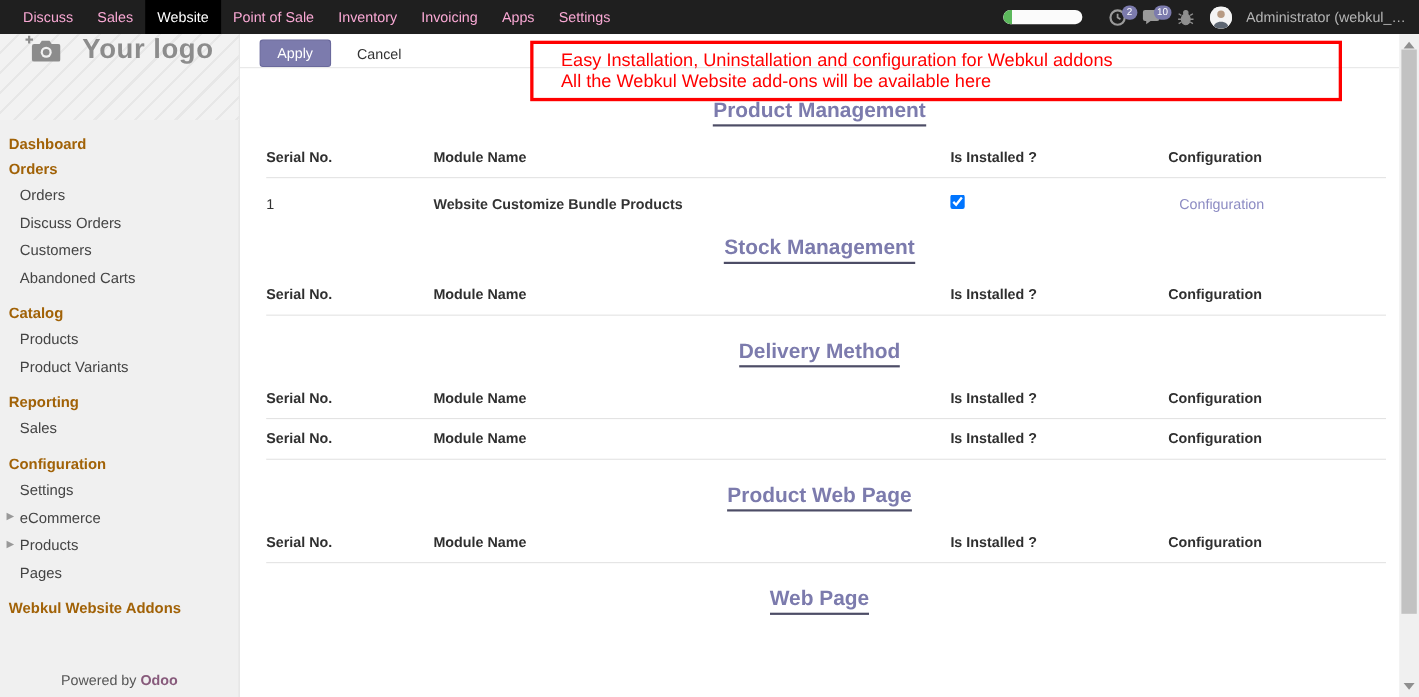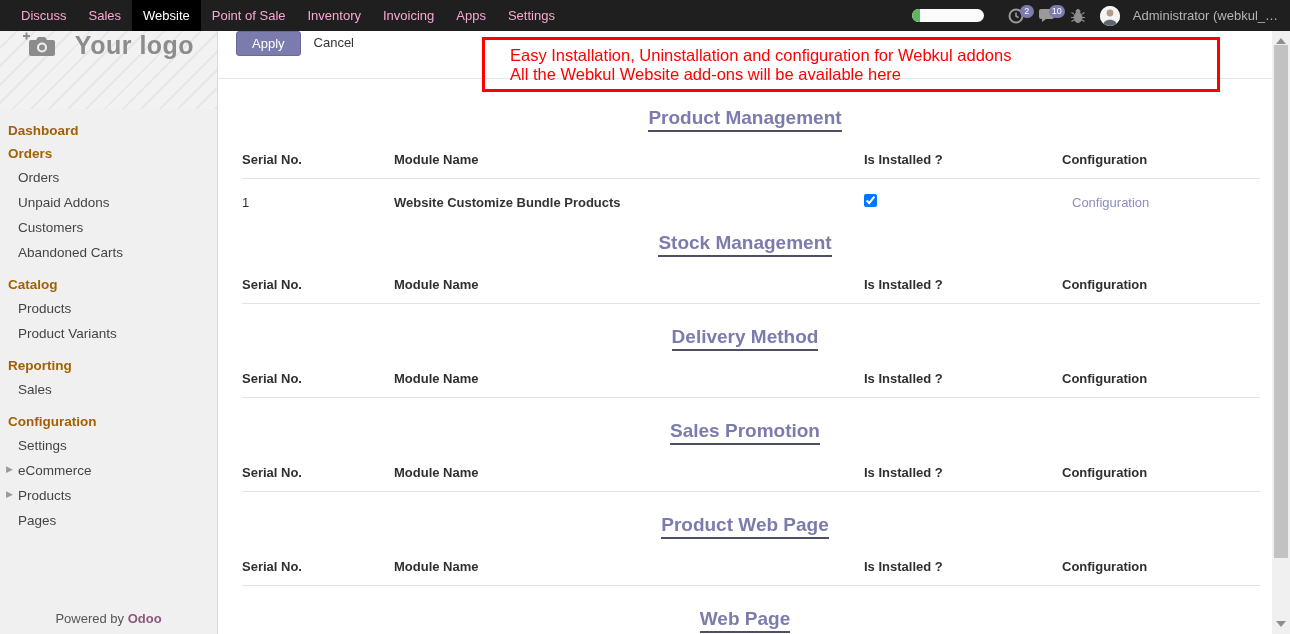--- a/index.html
+++ b/index.html
@@ -29,21 +29,21 @@
   .menu { padding-top:10px; flex:1; }
   .m-header { padding:4px 10px 4px 8px; font-size:13.5px; font-weight:bold; color:#a16207; cursor:pointer; }
   .m-header.gap { margin-top:8px; }
   .m-item { padding:5px 10px 5px 18px; font-size:13.5px; color:#444; cursor:pointer; position:relative; }
   .m-item .caret { position:absolute; left:6px; top:6px; font-size:9px; color:#999; }
   .sidebar-footer { text-align:center; padding-bottom:8px; font-size:13px; color:#555; }
   .sidebar-footer b { color:#875a7b; }
 
   
   .content { flex:1; background:#fff; position:relative; overflow:hidden; padding-right:18px; }
-  .toolbar { height:48px; display:flex; align-items:flex-start; gap:3px; padding-left:18px; border-bottom:1px solid #e7e7e7; }
+  .toolbar { height:31px; display:flex; align-items:flex-end; gap:14px; padding-left:18px; border-bottom:1px solid #e7e7e7; }
   .btn-apply { background:#7c7bad; border:1px solid #6a699c; color:#fff; font-size:13px; padding:4px 15px; border-radius:3px; cursor:pointer; font-family:inherit; }
   .btn-cancel { background:none; border:none; color:#333; font-size:13px; padding:4px 10px; cursor:pointer; font-family:inherit; }
 
   .annotation { position:absolute; left:264px; top:6px; width:738px; height:55px; border:3px solid #ff0000; color:#ff0000; font-size:16.5px; line-height:19px; padding:6px 8px 6px 25px; z-index:5; }
 
   .sections { padding-top:6px; }
   .section { margin-top:10px; }
   .section-title-wrap { text-align:center; margin:22px 0 20px 0; }
   .section-title { display:inline-block; font-size:19px; font-weight:bold; color:#7c7bad; border-bottom:2px solid #4d4d66; padding-bottom:1px; cursor:pointer; }
   .trow { display:grid; grid-template-columns:152px 470px 198px 1fr; margin:0 12px 0 24px; align-items:center; }
@@ -121,33 +121,34 @@
           <circle cx="19" cy="16.5" r="5" fill="#f0f0f0"></circle>
             <circle cx="19" cy="16.5" r="3" fill="#8c8c8c"></circle>
         </svg>
       </span>
       <span class="logo-text">Your logo</span>
     </div>
     <div class="menu">
       <div class="m-header">Dashboard</div>
       <div class="m-header">Orders</div>
       <div class="m-item">Orders</div>
-      <div class="m-item">Unpaid Addons</div>
+      <div class="m-item">Discuss Orders</div>
       <div class="m-item">Customers</div>
       <div class="m-item">Abandoned Carts</div>
       <div class="m-header gap">Catalog</div>
       <div class="m-item">Products</div>
       <div class="m-item">Product Variants</div>
       <div class="m-header gap">Reporting</div>
       <div class="m-item">Sales</div>
       <div class="m-header gap">Configuration</div>
       <div class="m-item">Settings</div>
       <div class="m-item"><span class="caret">▶</span><span>eCommerce</span></div>
       <div class="m-item"><span class="caret">▶</span><span>Products</span></div>
       <div class="m-item">Pages</div>
+      <div class="m-header gap">Webkul Website Addons</div>
     </div>
     <div class="sidebar-footer">
       <span>Powered by</span>
       <b>Odoo</b>
     </div>
   </div>
 
   <div class="content">
     <div class="toolbar">
       <button class="btn-apply">Apply</button>
@@ -191,21 +192,20 @@
         <div class="section-title-wrap"><span class="section-title">Delivery Method</span></div>
         <div class="trow thead">
           <span>Serial No.</span>
           <span>Module Name</span>
           <span>Is Installed ?</span>
           <span>Configuration</span>
         </div>
       </div>
 
       <div class="section">
-        <div class="section-title-wrap"><span class="section-title">Sales Promotion</span></div>
         <div class="trow thead">
           <span>Serial No.</span>
           <span>Module Name</span>
           <span>Is Installed ?</span>
           <span>Configuration</span>
         </div>
       </div>
 
       <div class="section">
         <div class="section-title-wrap"><span class="section-title">Product Web Page</span></div>

